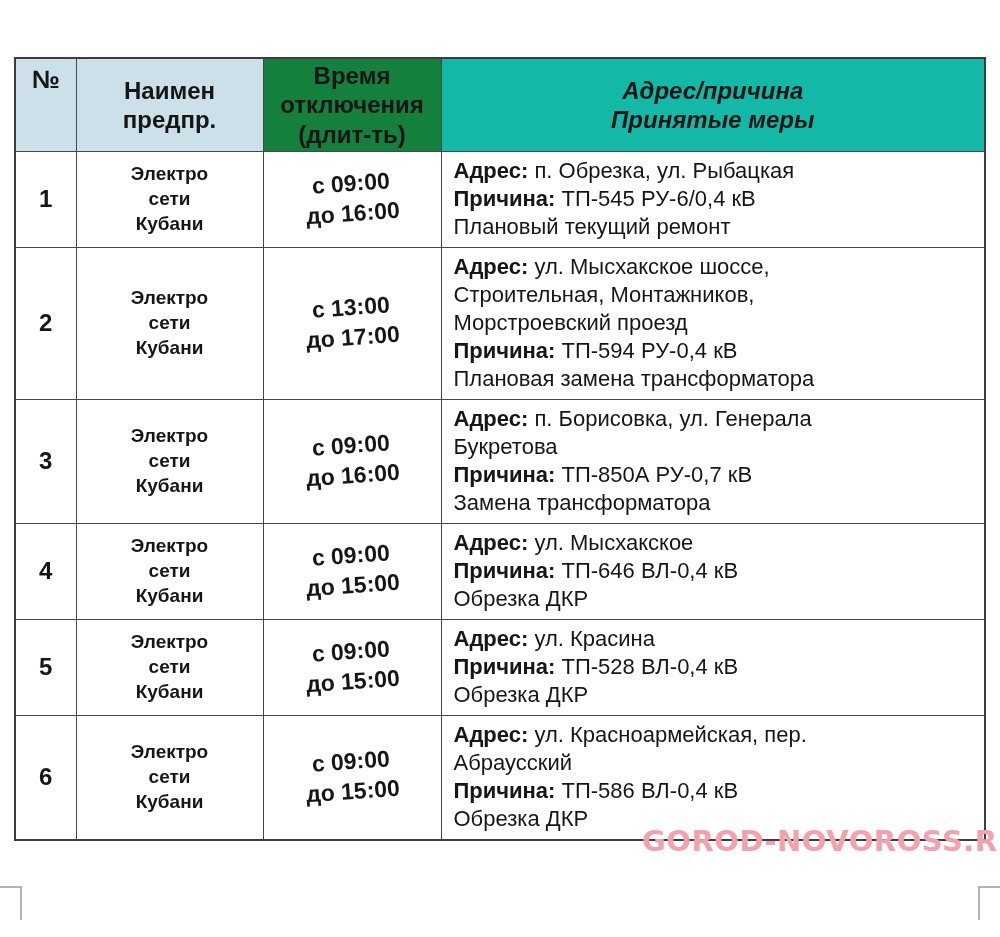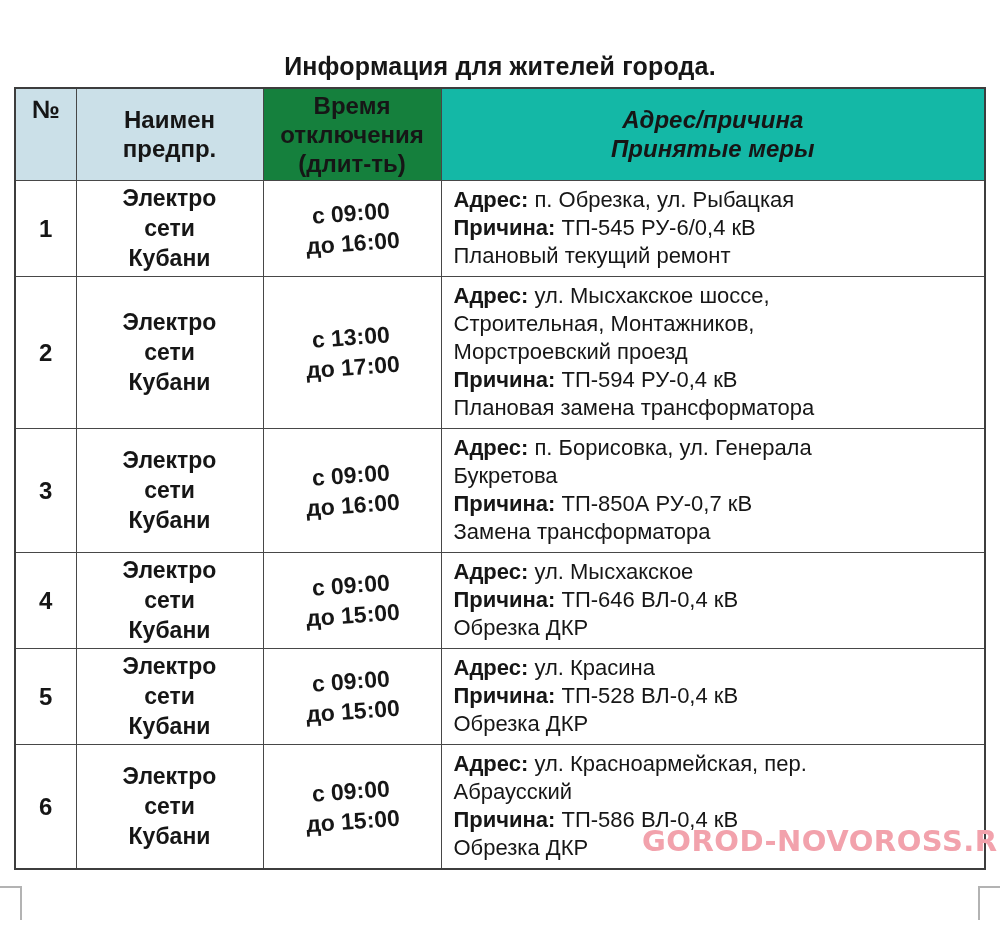--- a/index.html
+++ b/index.html
@@ -61,21 +61,21 @@
   td.cell-num {
     text-align: center;
     vertical-align: middle;
     font-weight: 700;
     font-size: 24px;
   }
   td.cell-company {
     text-align: center;
     vertical-align: middle;
     font-weight: 700;
-    font-size: 23px;
+    font-size: 19px;
     line-height: 1.3;
     white-space: pre-line;
   }
   td.cell-time {
     text-align: center;
     vertical-align: middle;
     font-weight: 700;
     font-size: 23px;
     line-height: 1.3;
   }
@@ -118,21 +118,20 @@
   .corner-mark.right {
     right: 0;
     border-top: 2px solid #b3b3b3;
     border-left: 2px solid #b3b3b3;
   }
 </style>
 </head>
 <body>
 
 <div class="page-title">
-  <div>Информация для жителей города.</div>
 </div>
 
 <table class="outages">
   <colgroup>
     <col class="c-num">
       <col class="c-company">
       <col class="c-time">
       <col class="c-address">
   </colgroup>
   <thead>

